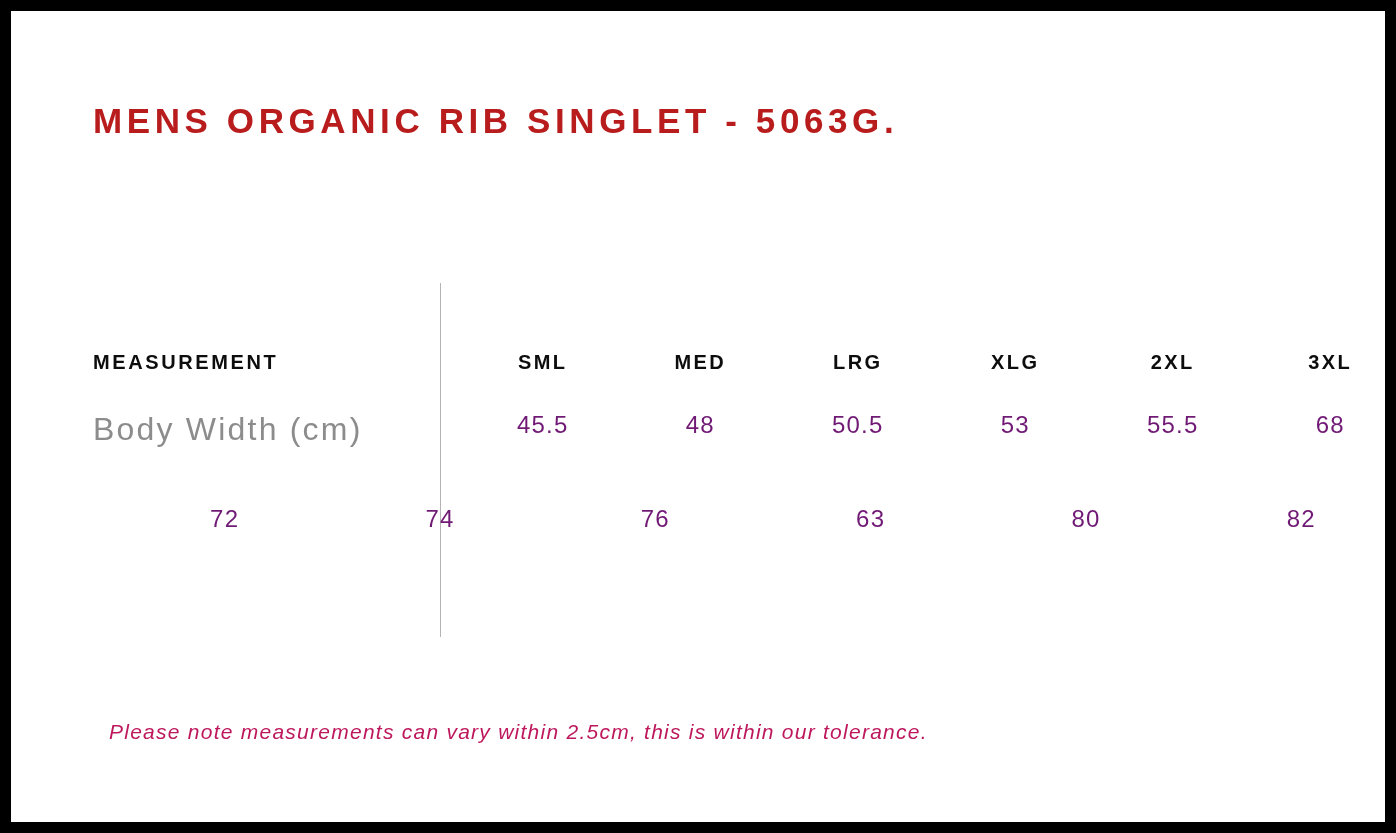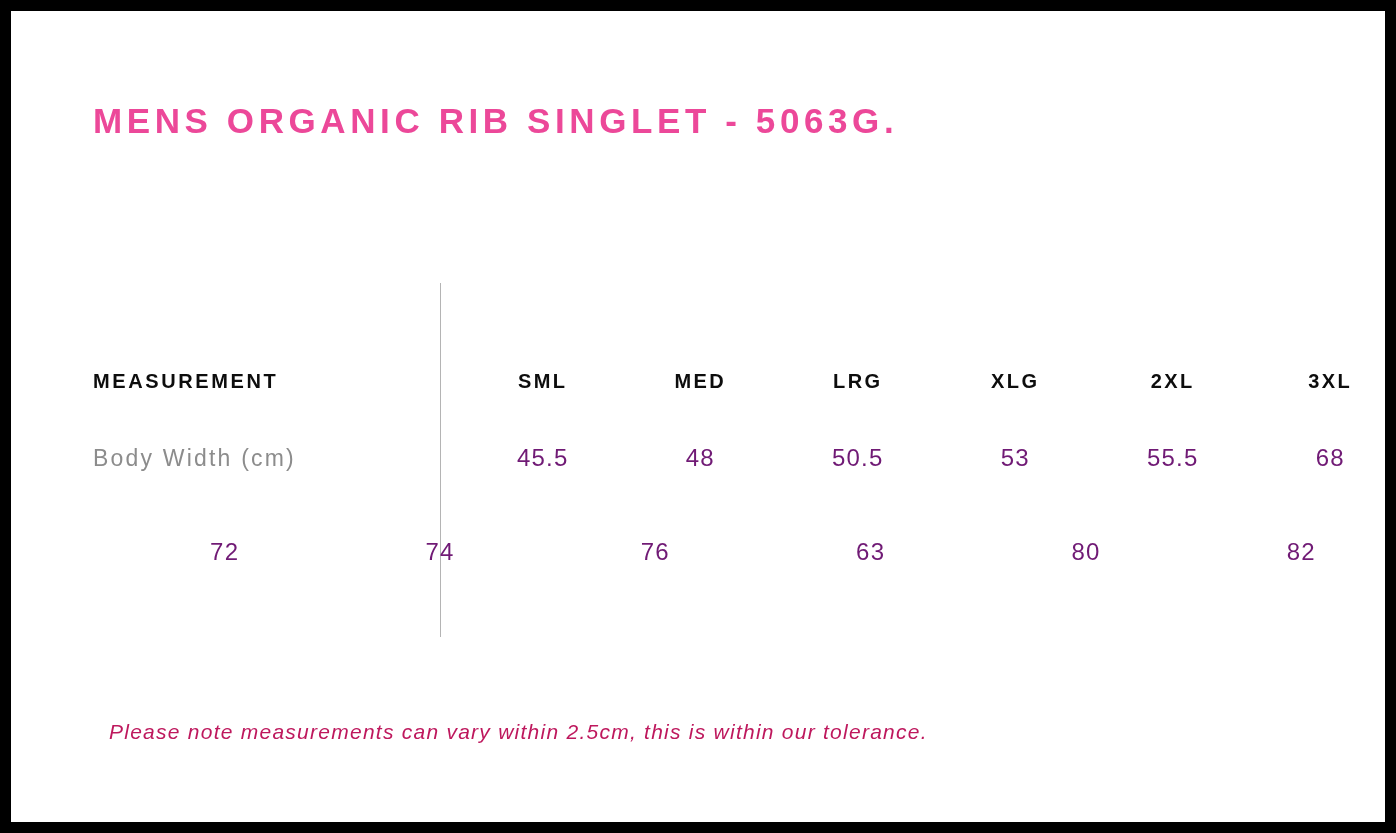--- a/index.html
+++ b/index.html
@@ -31,21 +31,21 @@
     overflow: hidden;
   }
 
   .page-title {
     position: absolute;
     left: 82px;
     top: 92px;
     font-size: 35px;
     font-weight: bold;
     letter-spacing: 4.6px;
-    color: #ec4899;
+    color: #b91c1c;
     white-space: nowrap;
     line-height: 1;
   }
 
   .divider {
     position: absolute;
     left: 429px;
     top: 272px;
     width: 1px;
     height: 354px;
@@ -54,21 +54,20 @@
 
   .table {
     position: absolute;
     left: 82px;
     top: 340px;
     width: 1292px;
   }
 
   .row {
     display: flex;
-    align-items: center;
     width: 100%;
     height: 94px;
   }
 
   .row.header-row {
     height: 60px;
   }
 
   .cell-label {
     width: 347px;
@@ -93,21 +92,21 @@
 
   .header-row .cell-value {
     font-size: 20px;
     font-weight: bold;
     letter-spacing: 2.4px;
     color: #0d0d0d;
     white-space: nowrap;
   }
 
   .data-row .cell-label {
-    font-size: 23px;
+    font-size: 32px;
     font-weight: normal;
     letter-spacing: 2.2px;
     color: #8c8c8c;
     white-space: nowrap;
   }
 
   .data-row .cell-value {
     font-size: 24px;
     font-weight: normal;
     letter-spacing: 1.2px;

